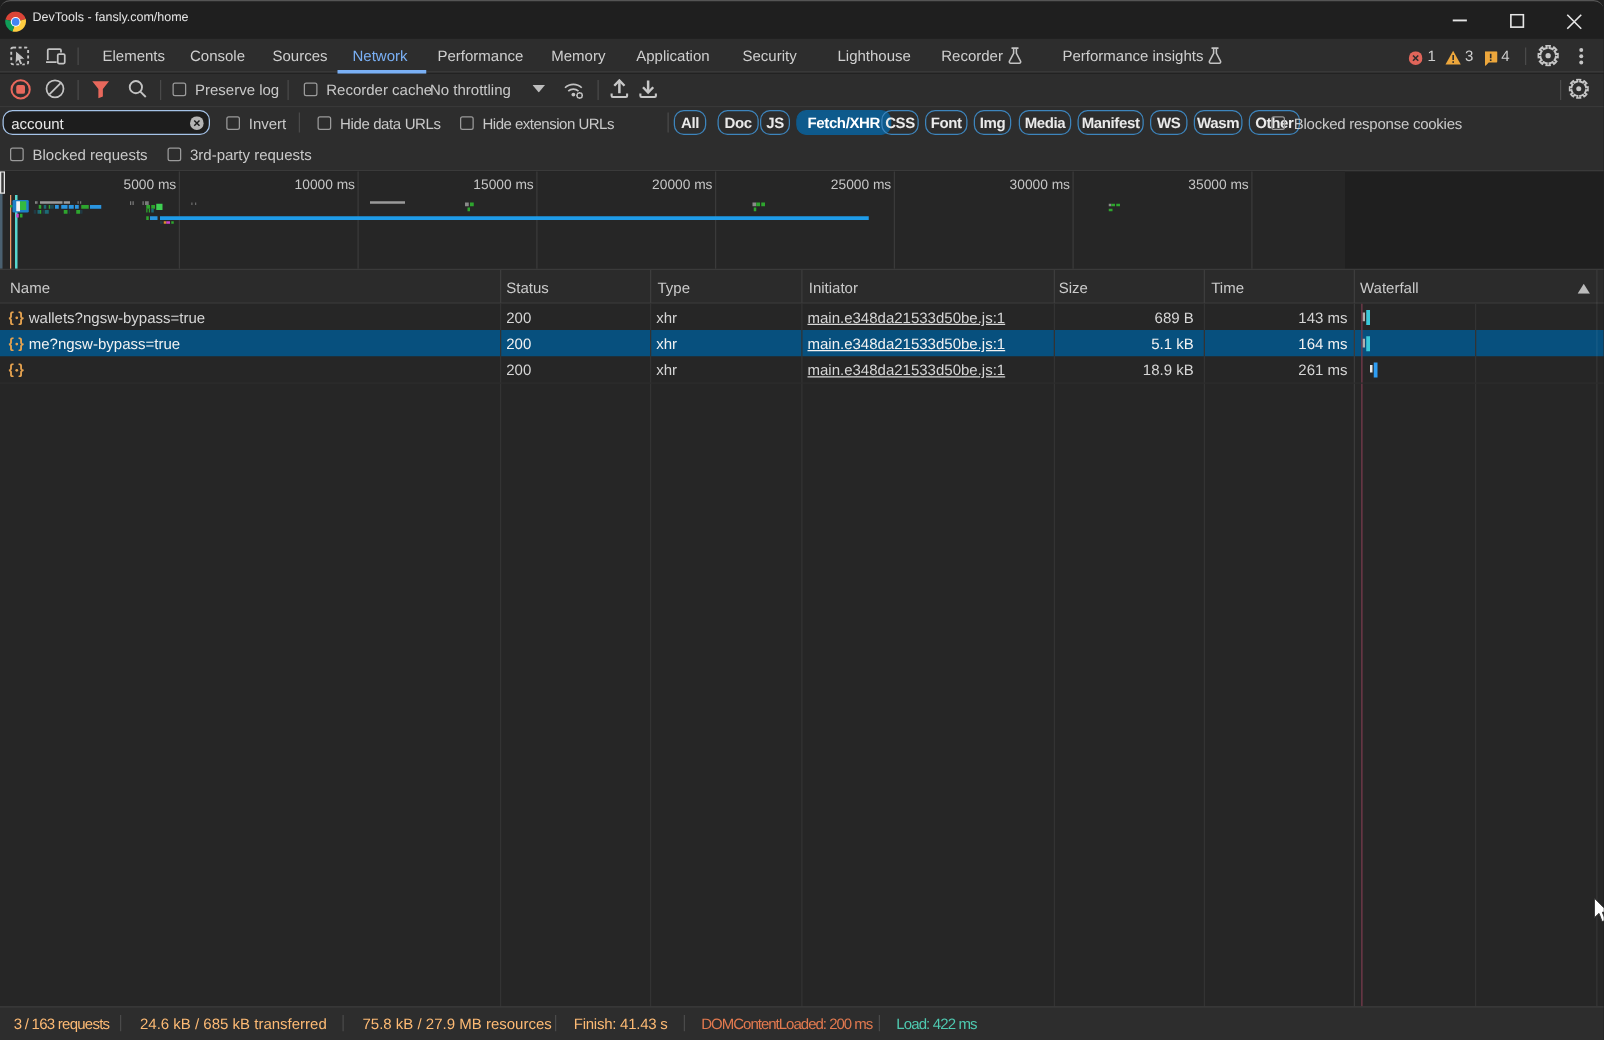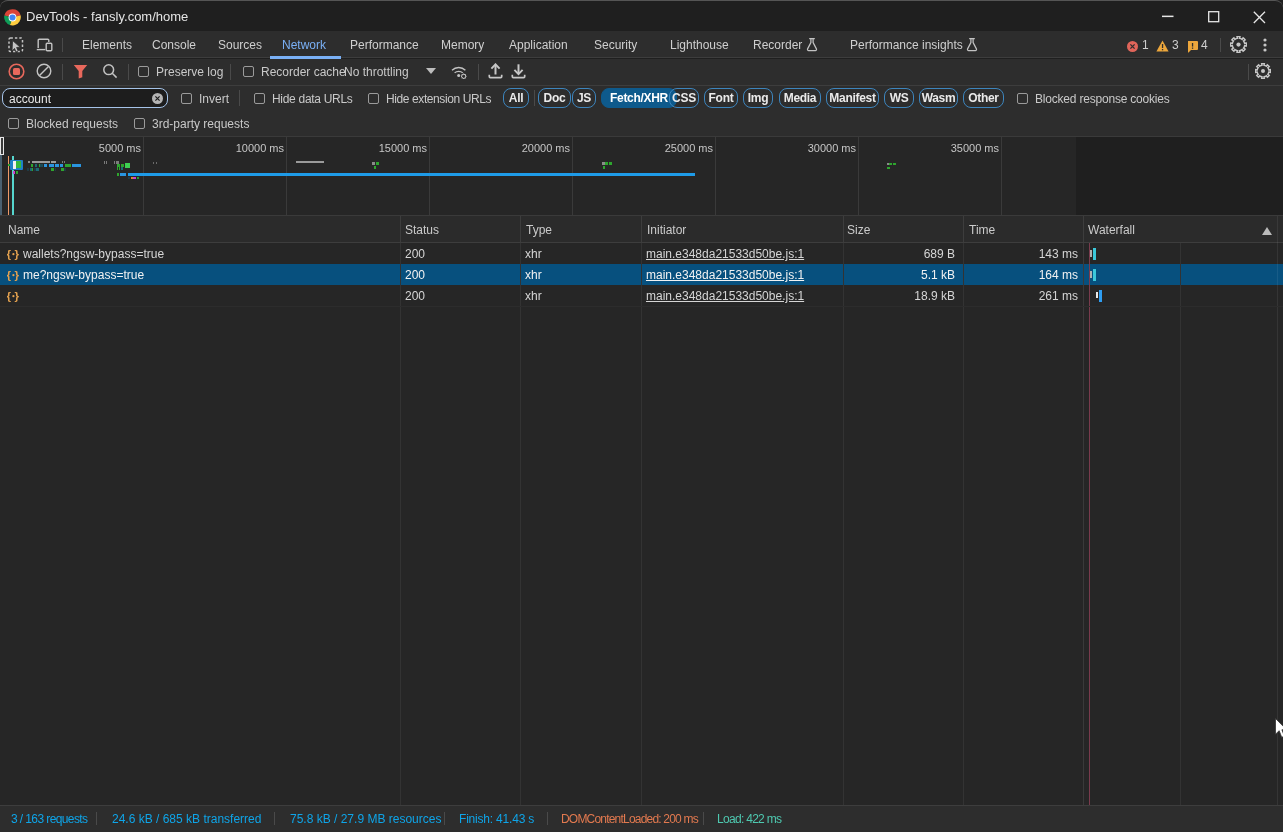--- a/index.html
+++ b/index.html
@@ -2,21 +2,21 @@
 <html><head>
 <meta charset="utf-8">
 <style>
 * { margin:0; padding:0; box-sizing:border-box; }
 html,body { width:1283px; height:832px; overflow:hidden; }
 body { font-family:"Liberation Sans", sans-serif; background:#1f1f1f; position:relative; }
 .abs { position:absolute; }
 .sep { position:absolute; width:1px; background:#4a4a4a; }
 .cb { position:absolute; width:11px; height:11px; border:1.4px solid #9b9b9b; border-radius:2px; background:transparent; }
 .txt { position:absolute; font-size:12px; color:#c9c9c9; white-space:nowrap; }
-.pill { position:absolute; height:20px; border:1px solid #3d85bd; border-radius:8px; color:#eaeaea; font-size:12px; font-weight:600; letter-spacing:-0.3px; display:flex; align-items:center; justify-content:center; top:2px; }
+.pill { position:absolute; height:20px; border:1px solid #3d85bd; border-radius:8px; color:#eaeaea; font-size:12px; font-weight:600; letter-spacing:-0.3px; display:flex; align-items:center; justify-content:center; top:2px;margin-left:36px; }
 
 #titlebar { position:absolute; left:0; top:0; width:1283px; height:31px; background:#1f1f1f; border-top:1px solid #555; border-radius:8px 8px 0 0; }
 
 #tabbar { position:absolute; left:0; top:31px; width:1283px; height:27px; background:#2d2d2d; border-bottom:1px solid #3d3d3d; }
 .tab { position:absolute; top:0; height:27px; display:flex; align-items:center; font-size:12px; color:#cfcfcf; }
 
 #toolbar { position:absolute; left:0; top:59px; width:1283px; height:27px; background:#2d2d2d; border-bottom:1px solid #3d3d3d; }
 
 #filters { position:absolute; left:0; top:86px; width:1283px; height:51px; background:#2d2d2d; border-bottom:1px solid #3a3a3a; }
 
@@ -25,35 +25,35 @@
 .rlabel { position:absolute; top:5px; font-size:11px; color:#c6c6c6; white-space:nowrap; width:84px; text-align:right; }
 
 #thead { position:absolute; left:0; top:215px; width:1283px; height:28px; background:#2b2b2b; border-top:1px solid #3a3a3a; border-bottom:1px solid #3d3d3d; }
 #thead .txt { top:7px; color:#cbcbcb; }
 #tbody { position:absolute; left:0; top:243px; width:1283px; height:563px; background:#262626; }
 .row { position:absolute; left:0; width:1283px; height:21px; }
 .row .txt { top:4px; color:#d6d6d6; }
 .colline { position:absolute; top:0; width:1px; background:#333333; }
 
 #statusbar { position:absolute; left:0; top:805px; width:1283px; height:27px; background:#2d2d2d; border-top:1px solid #3d3d3d; }
-#statusbar .txt { top:6px; color:#0ea5e9; }
+#statusbar .txt { top:6px; color:#fdba74; }
 #statusbar .sep { top:6px; height:13px; background:#4a4a4a; }
 </style>
 </head>
 <body>
 
 <div id="titlebar">
   <svg class="abs" style="left:4px;top:8px" width="17" height="17" viewBox="0 0 17 17">
     <path d="M8.5 8.5 L0.3 6.5 A8.5 8.5 0 0 1 16.6 6.2 Z" fill="#db4437"></path>
     <path d="M8.5 8.5 L16.6 6.2 A8.5 8.5 0 0 1 5.9 16.1 Z" fill="#ffcd40"></path>
     <path d="M8.5 8.5 L5.9 16.1 A8.5 8.5 0 0 1 0.3 6.5 Z" fill="#0f9d58"></path>
     <circle cx="8.5" cy="8.5" r="3.9" fill="#fff"></circle>
     <circle cx="8.5" cy="8.5" r="3.05" fill="#4285f4"></circle>
   </svg>
-  <div class="txt" style="left:26px;top:8px;font-size:13px;color:#e4e4e4">DevTools - fansly.com/home</div>
+  <div class="txt" style="left:26px;top:8px;font-size:10px;color:#e4e4e4">DevTools - fansly.com/home</div>
   <svg class="abs" style="left:1162px;top:14px" width="12" height="3" viewBox="0 0 12 3">
       <rect x="0" y="0.6" width="11.5" height="1.5" fill="#e6e6e6"></rect>
     </svg>
   <svg class="abs" style="left:1208px;top:10px" width="12" height="12" viewBox="0 0 12 12">
       <rect x="0.7" y="0.7" width="10" height="10" fill="none" stroke="#e6e6e6" stroke-width="1.3"></rect>
     </svg>
   <svg class="abs" style="left:1253px;top:10px" width="13" height="13" viewBox="0 0 13 13">
       <path d="M0.8 0.8 L12 12 M12 0.8 L0.8 12" stroke="#e6e6e6" stroke-width="1.3"></path>
     </svg>
 </div>

